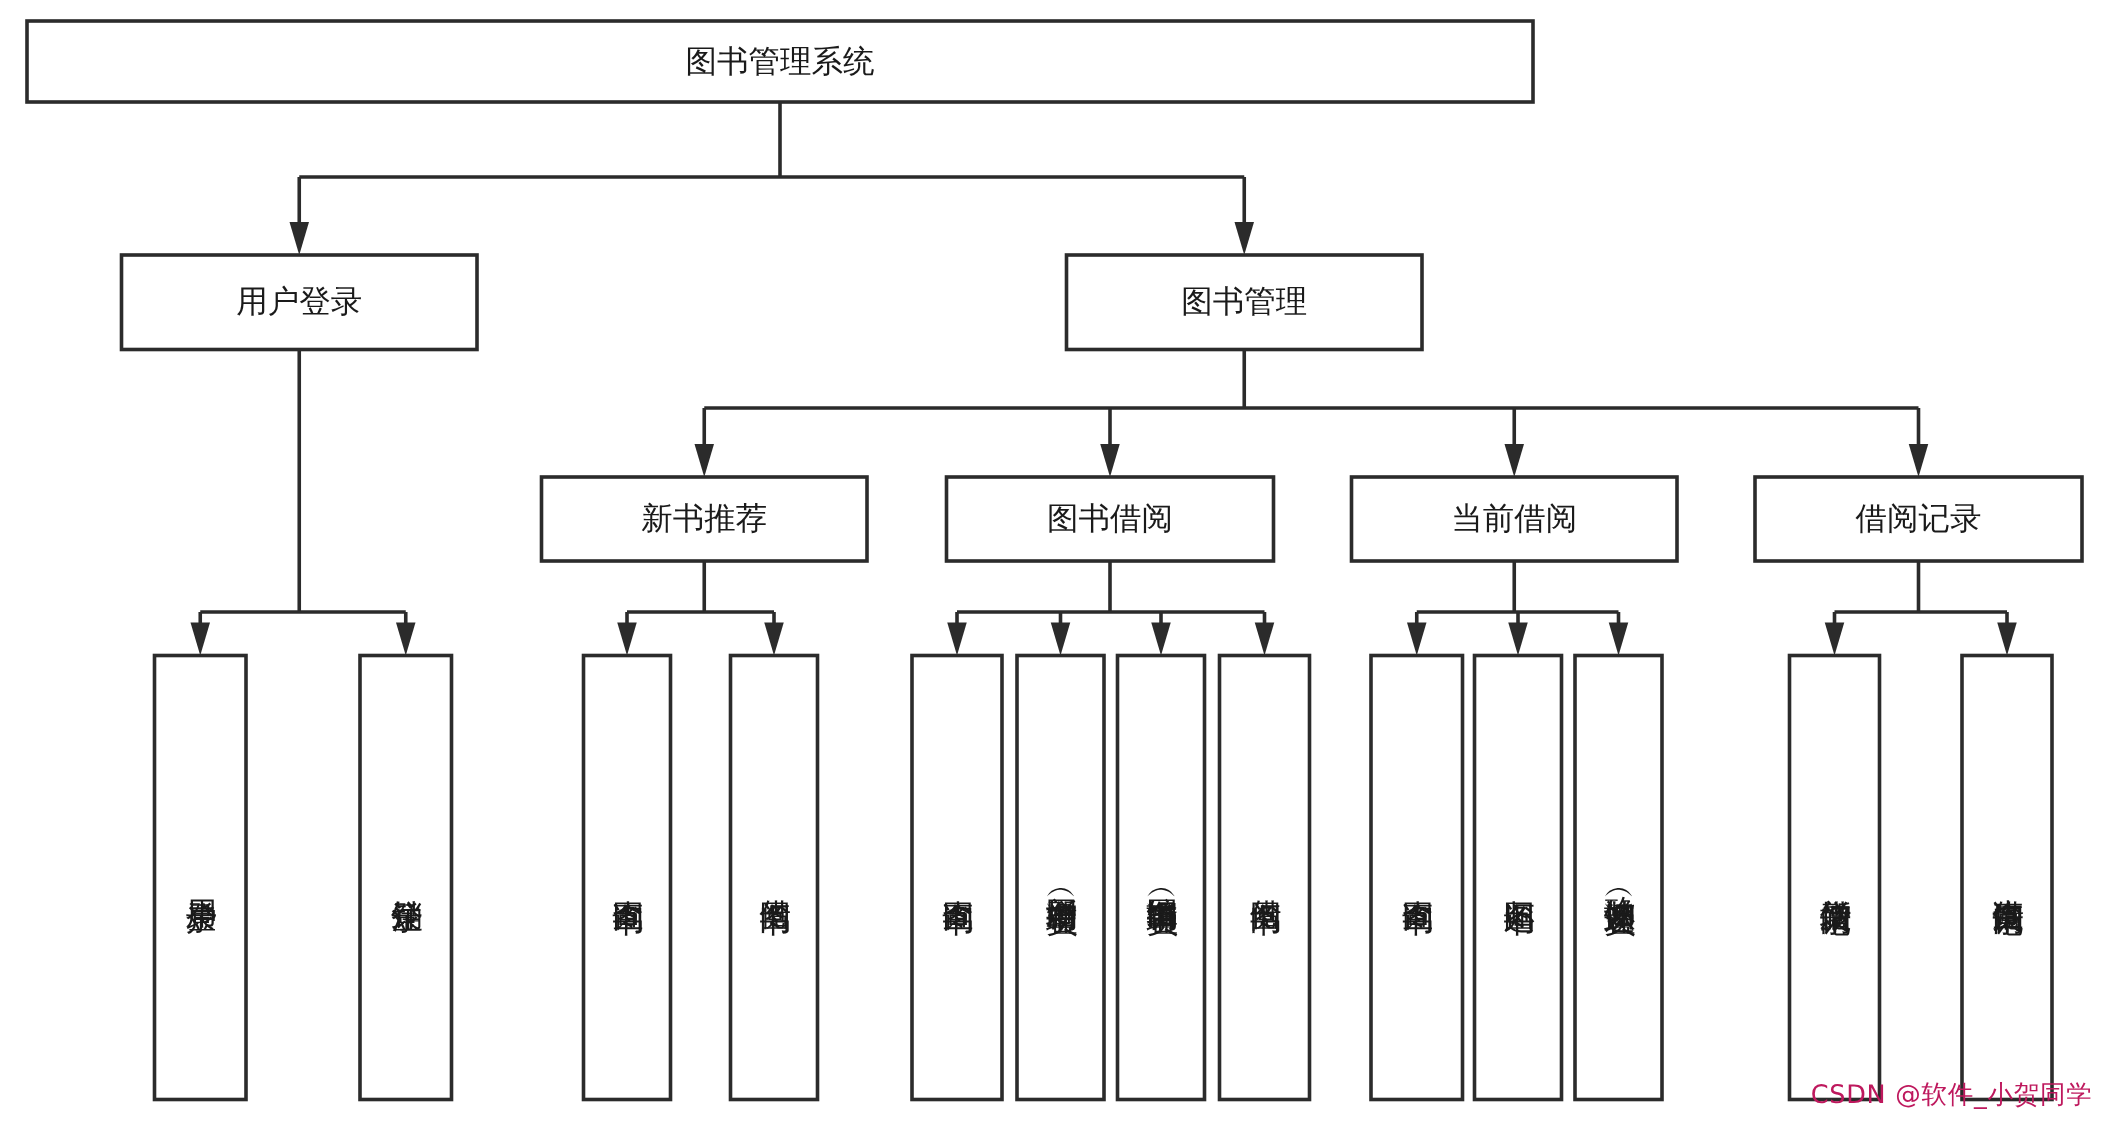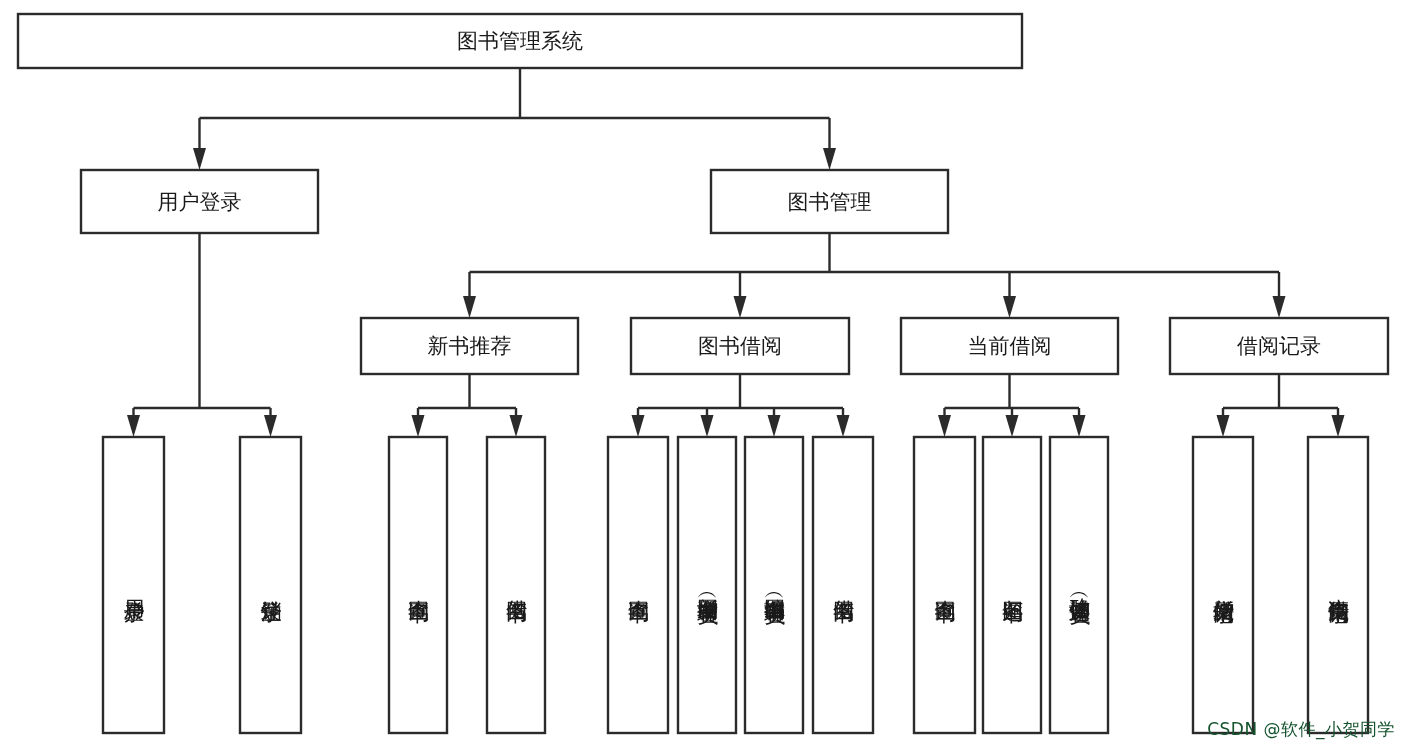--- a/index.html
+++ b/index.html
@@ -64,21 +64,21 @@
     justify-content: center;
     text-align: center;
     pointer-events: none;
   }
   .watermark {
     position: absolute;
     right: 10px;
     bottom: 6px;
     font-family: "DejaVu Sans", "Liberation Sans", sans-serif;
     font-size: 17px;
-    color: #14532d;
+    color: #be185d;
     white-space: nowrap;
     letter-spacing: 0.5px;
   }
 </style>
 </head>
 <body>
 
 <div id="diagram-root">
 
   <svg class="canvas" viewBox="0 0 1405 747">

